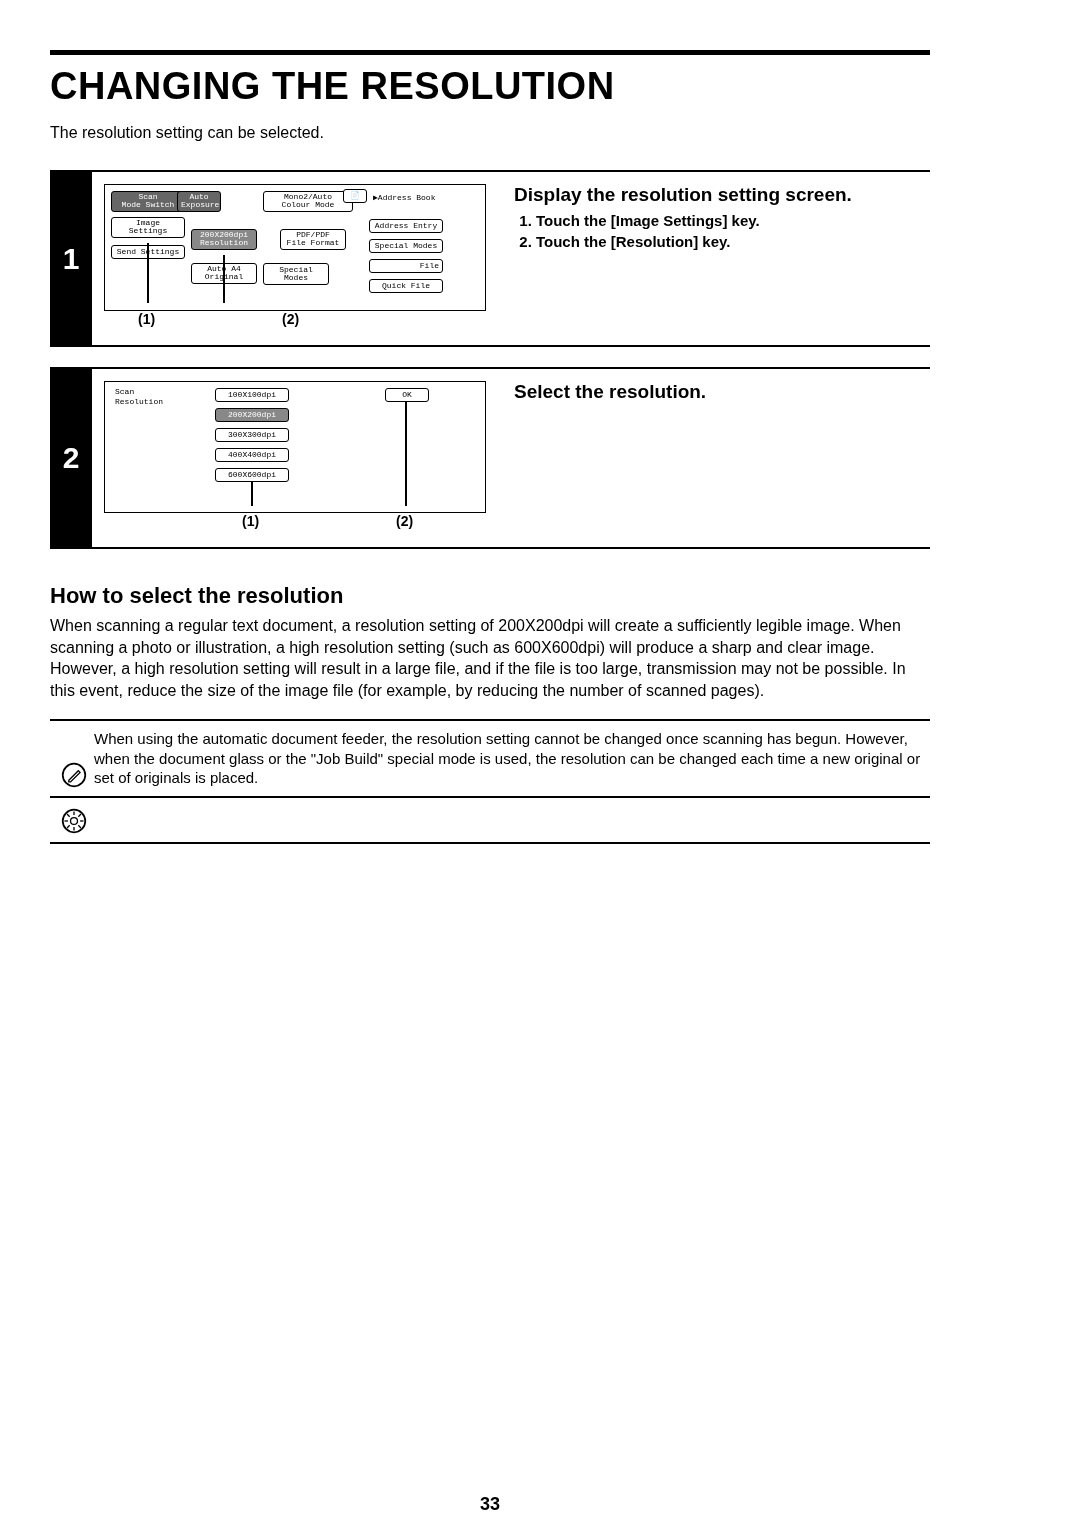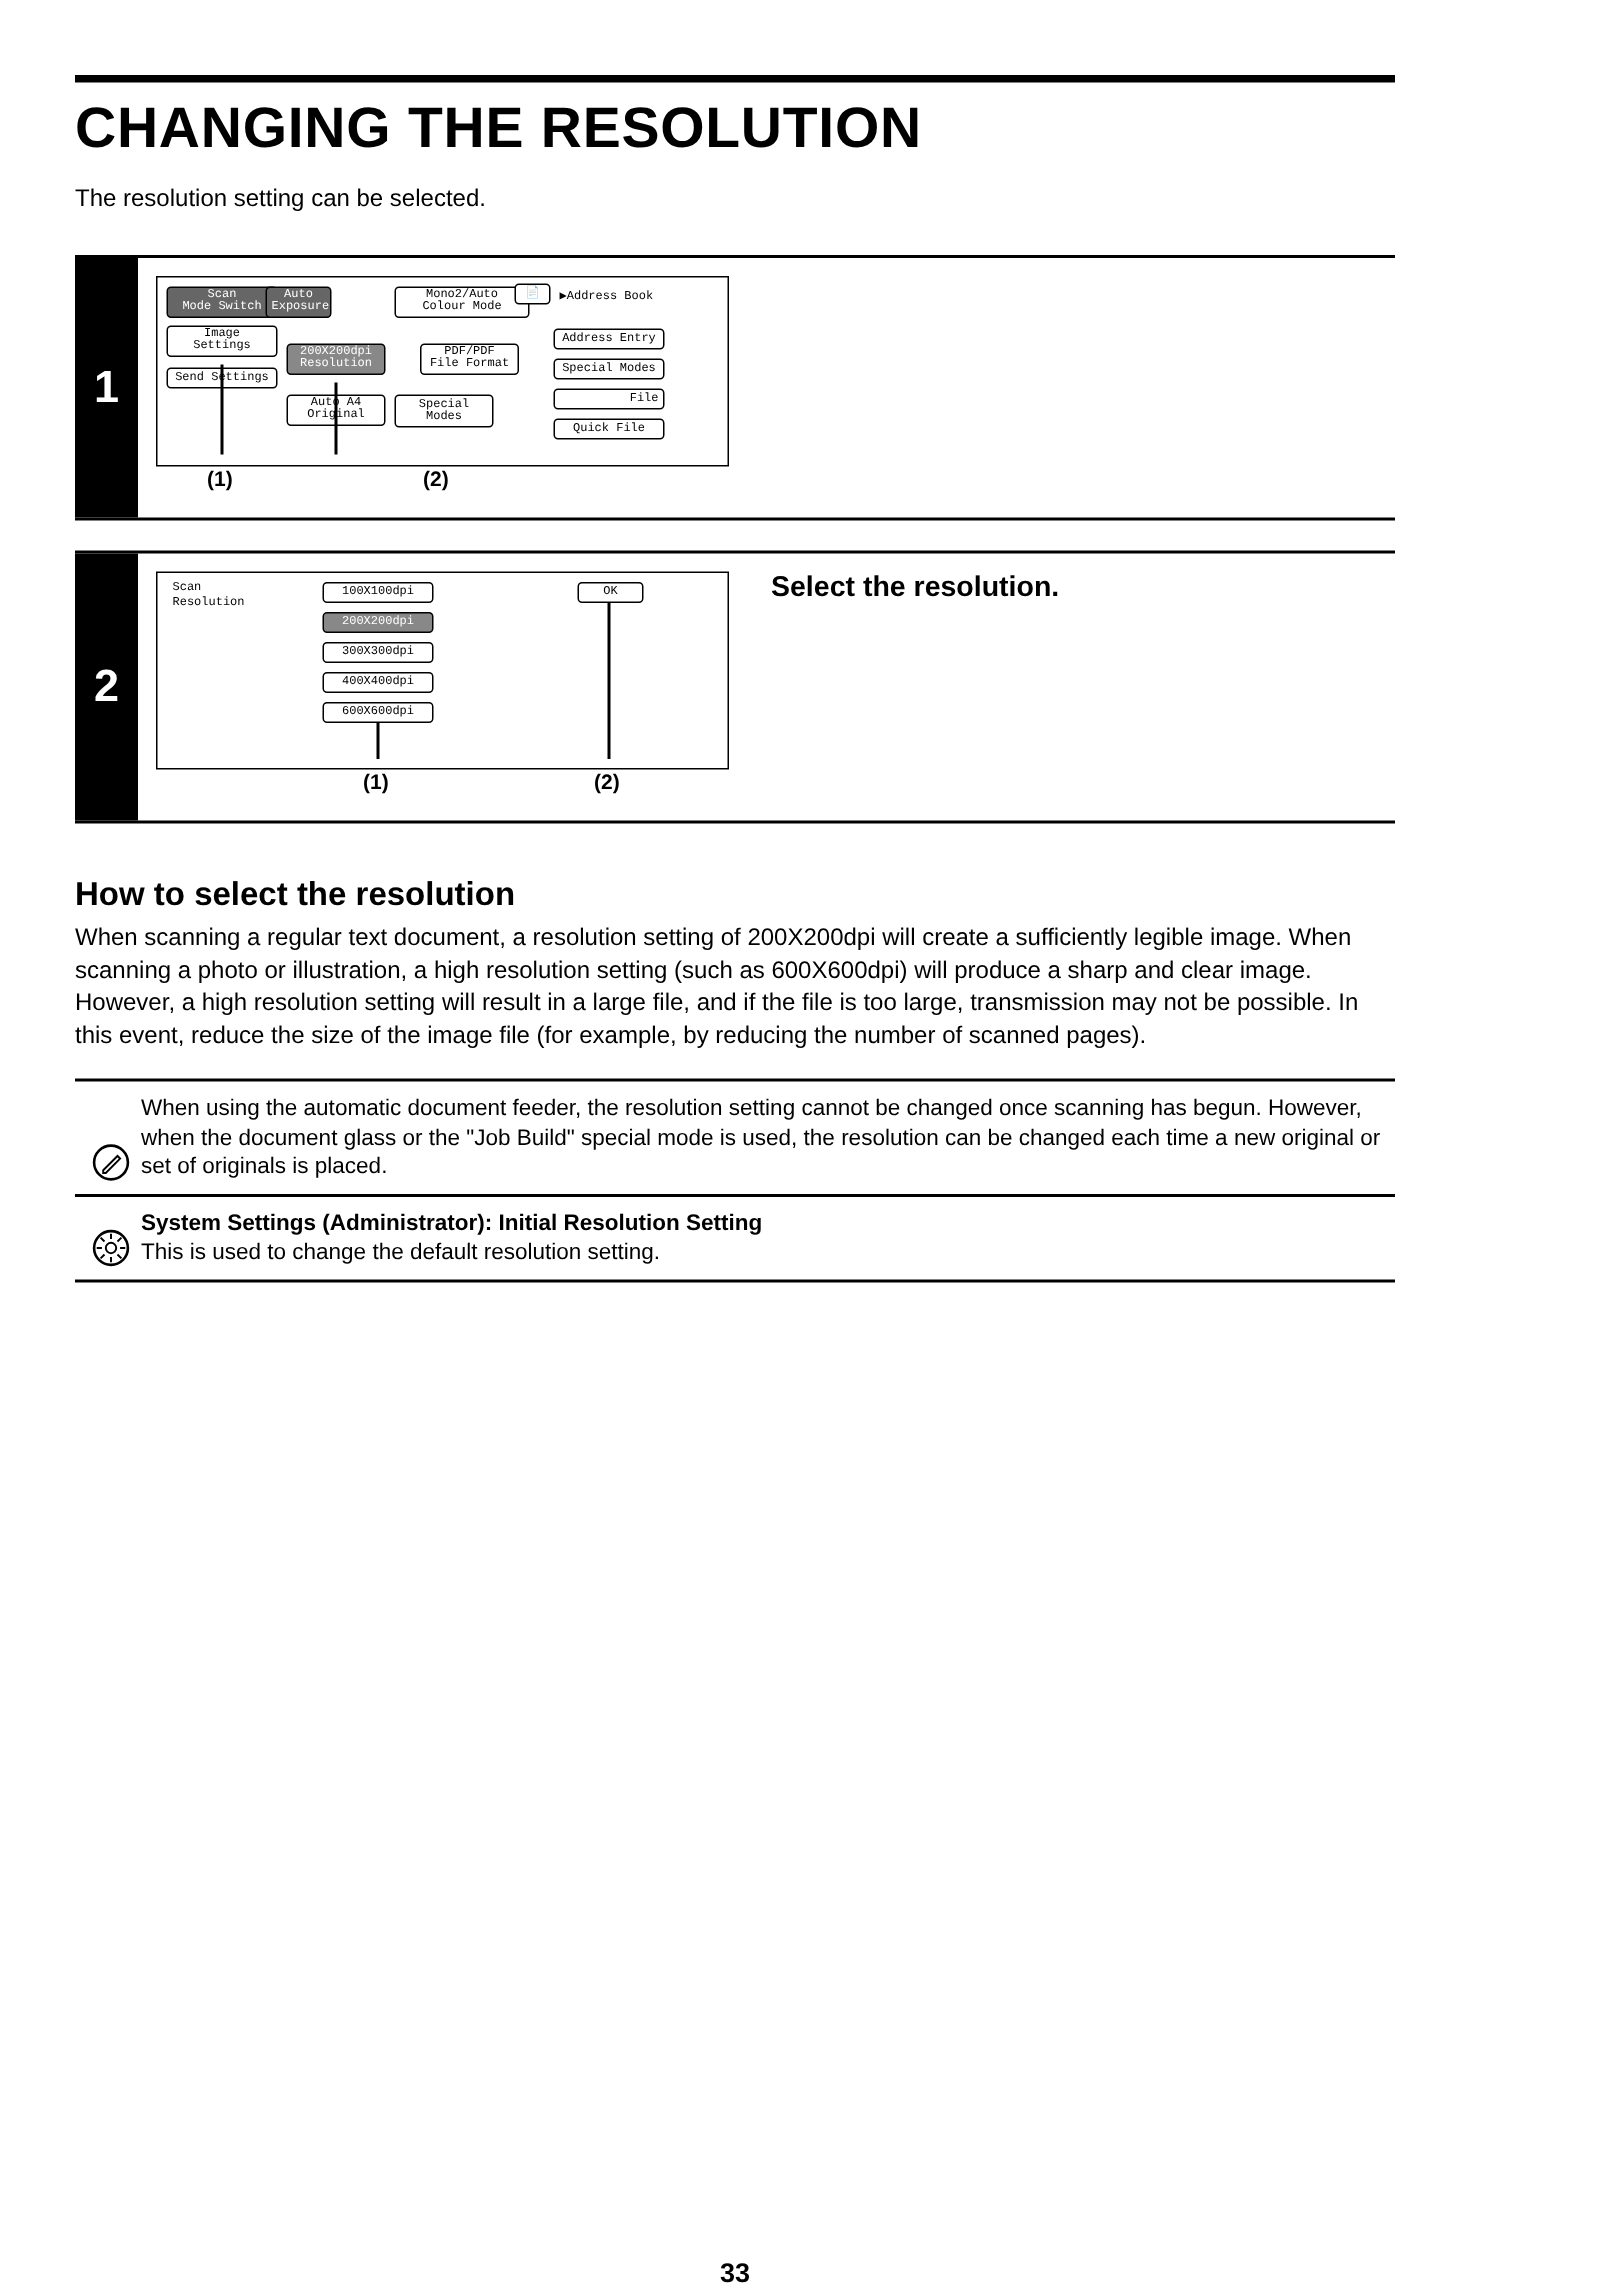--- a/index.html
+++ b/index.html
@@ -207,20 +207,27 @@
         <div class="abs btn" style="left:264px; top:74px; width:74px;text-align:right;">File</div>
         <div class="abs btn" style="left:264px; top:94px; width:74px;">Quick File</div>
 
         <div class="callout-line" style="left:42px; top:58px; width:2px; height:60px;"></div>
         <div class="callout-line" style="left:118px; top:70px; width:2px; height:48px;"></div>
       </div>
       <div style="position:relative; height:22px;">
         <span class="callout-num" style="left:34px;">(1)</span>
         <span class="callout-num" style="left:178px;">(2)</span>
       </div>
+    </div>
+    <div class="instruction-area">
+      <p class="step-heading">Display the resolution setting screen.</p>
+      <ol class="step-list">
+        <li>Touch the [Image Settings] key.</li>
+        <li>Touch the [Resolution] key.</li>
+      </ol>
     </div>
   </div>
 </div>
 
 <div class="step-block">
   <div class="step-num-cell">2</div>
   <div class="step-body">
     <div class="screen-area">
       <div class="lcd lcd2 mono">
         <div class="abs" style="left:10px; top:6px;">Scan</div>
@@ -271,19 +278,15 @@
         <line x1="15" y1="22" x2="15" y2="26"></line>
         <line x1="4" y1="15" x2="8" y2="15"></line>
         <line x1="22" y1="15" x2="26" y2="15"></line>
         <line x1="7" y1="7" x2="10" y2="10"></line>
         <line x1="20" y1="20" x2="23" y2="23"></line>
         <line x1="7" y1="23" x2="10" y2="20"></line>
         <line x1="20" y1="10" x2="23" y2="7"></line>
       </g>
     </svg>
   </div>
-  <div class="note-text">
-    <span class="bold">System Settings (Administrator): Initial Resolution Setting</span><br>
-    <span>This is used to change the default resolution setting.</span>
-  </div>
 </div>
 
 <div class="page-num">33</div>
 
 </body></html>

